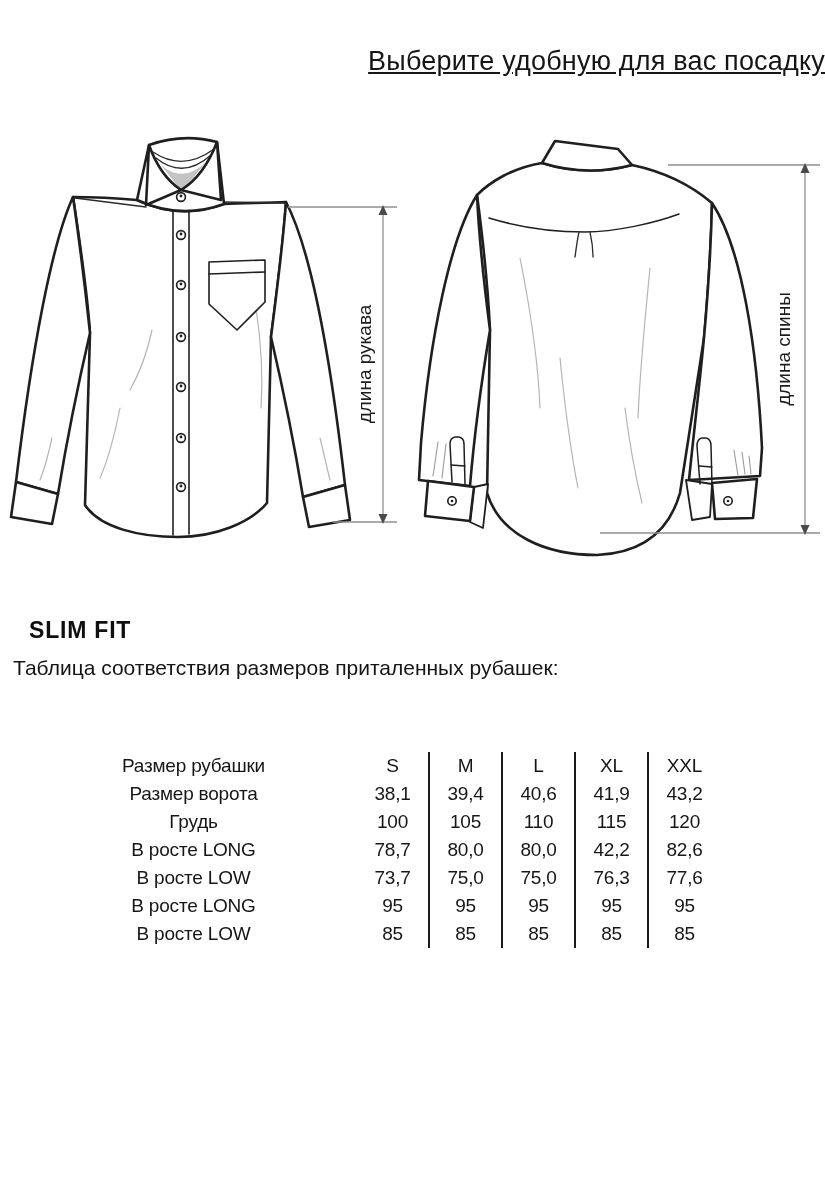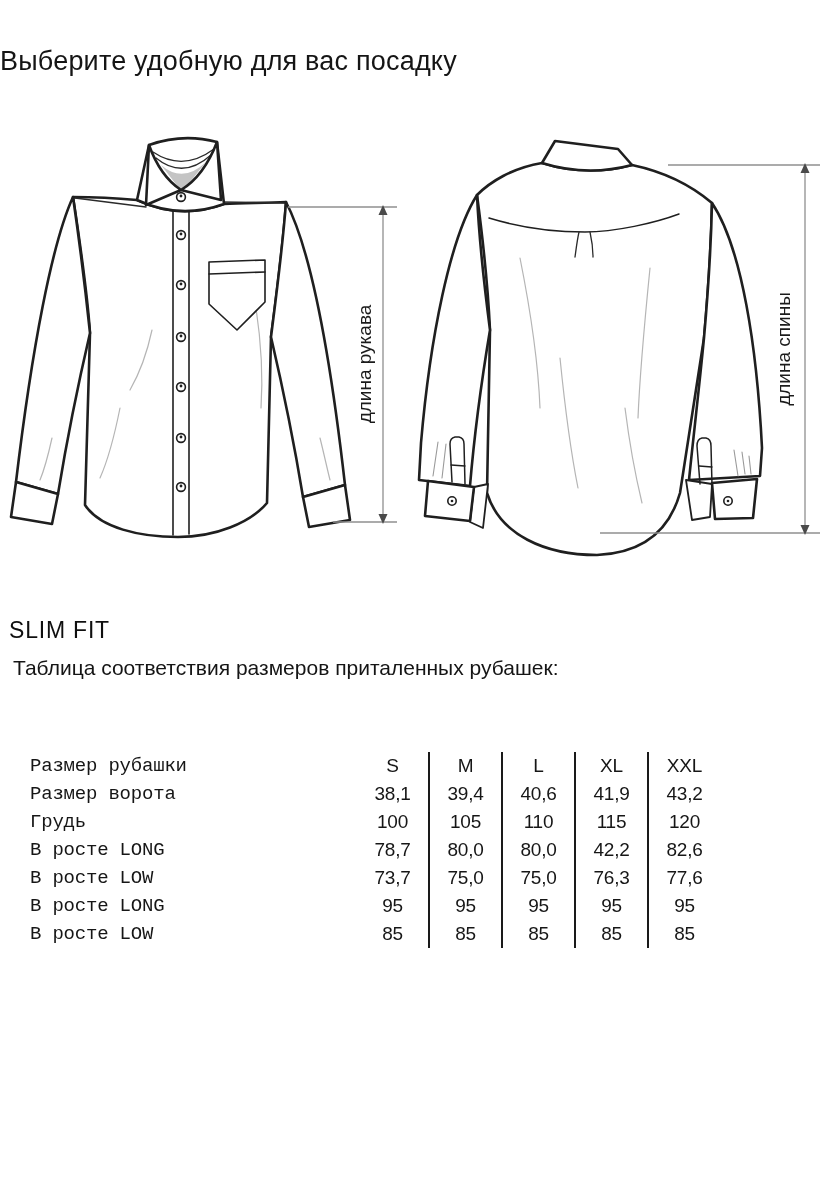--- a/index.html
+++ b/index.html
@@ -6,39 +6,39 @@
   #page{
     position:relative;
     width:825px;height:1200px;
     background:#fff;
     font-family:"Liberation Sans", sans-serif;
     color:#1a1a1a;
     overflow:hidden;
   }
   .page-title{
     position:absolute;top:46px;left:0;width:825px;
-    text-align:left;
-    font-size:27px;letter-spacing:.2px;color:#151515;
+    text-align:right;
+    font-size:27px;letter-spacing:.2px;color:#151515;text-decoration:underline;
   }
   .illu{position:absolute;left:0;top:108px;width:825px;height:465px;}
   .slim-heading{
-    position:absolute;left:9px;top:617px;
-    font-size:23px;font-weight:400;letter-spacing:.8px;color:#0f0f0f;
+    position:absolute;left:29px;top:617px;
+    font-size:23px;font-weight:700;letter-spacing:.8px;color:#0f0f0f;
   }
   .slim-sub{
     position:absolute;left:13px;top:656px;
     font-size:21px;color:#151515;
   }
   table.sizes{
     position:absolute;left:30px;top:752px;
     border-collapse:collapse;
     font-size:19px;color:#161616;letter-spacing:-0.2px;
   }
   table.sizes td{padding:0;vertical-align:middle;height:28px;}
-  table.sizes td.lbl{width:327px;text-align:left;font-family:Liberation Mono, monospace;}
+  table.sizes td.lbl{width:327px;text-align:center;}
   table.sizes td.val{width:71px;text-align:center;}
   table.sizes td.val + td.val{border-left:2px solid #1a1a1a;}
   table.sizes tr.tall td{height:57px;}
   table.sizes tr.tall td.lbl div{line-height:28px;}
 </style>
 </head>
 <body>
 
 <div id="page">
 

